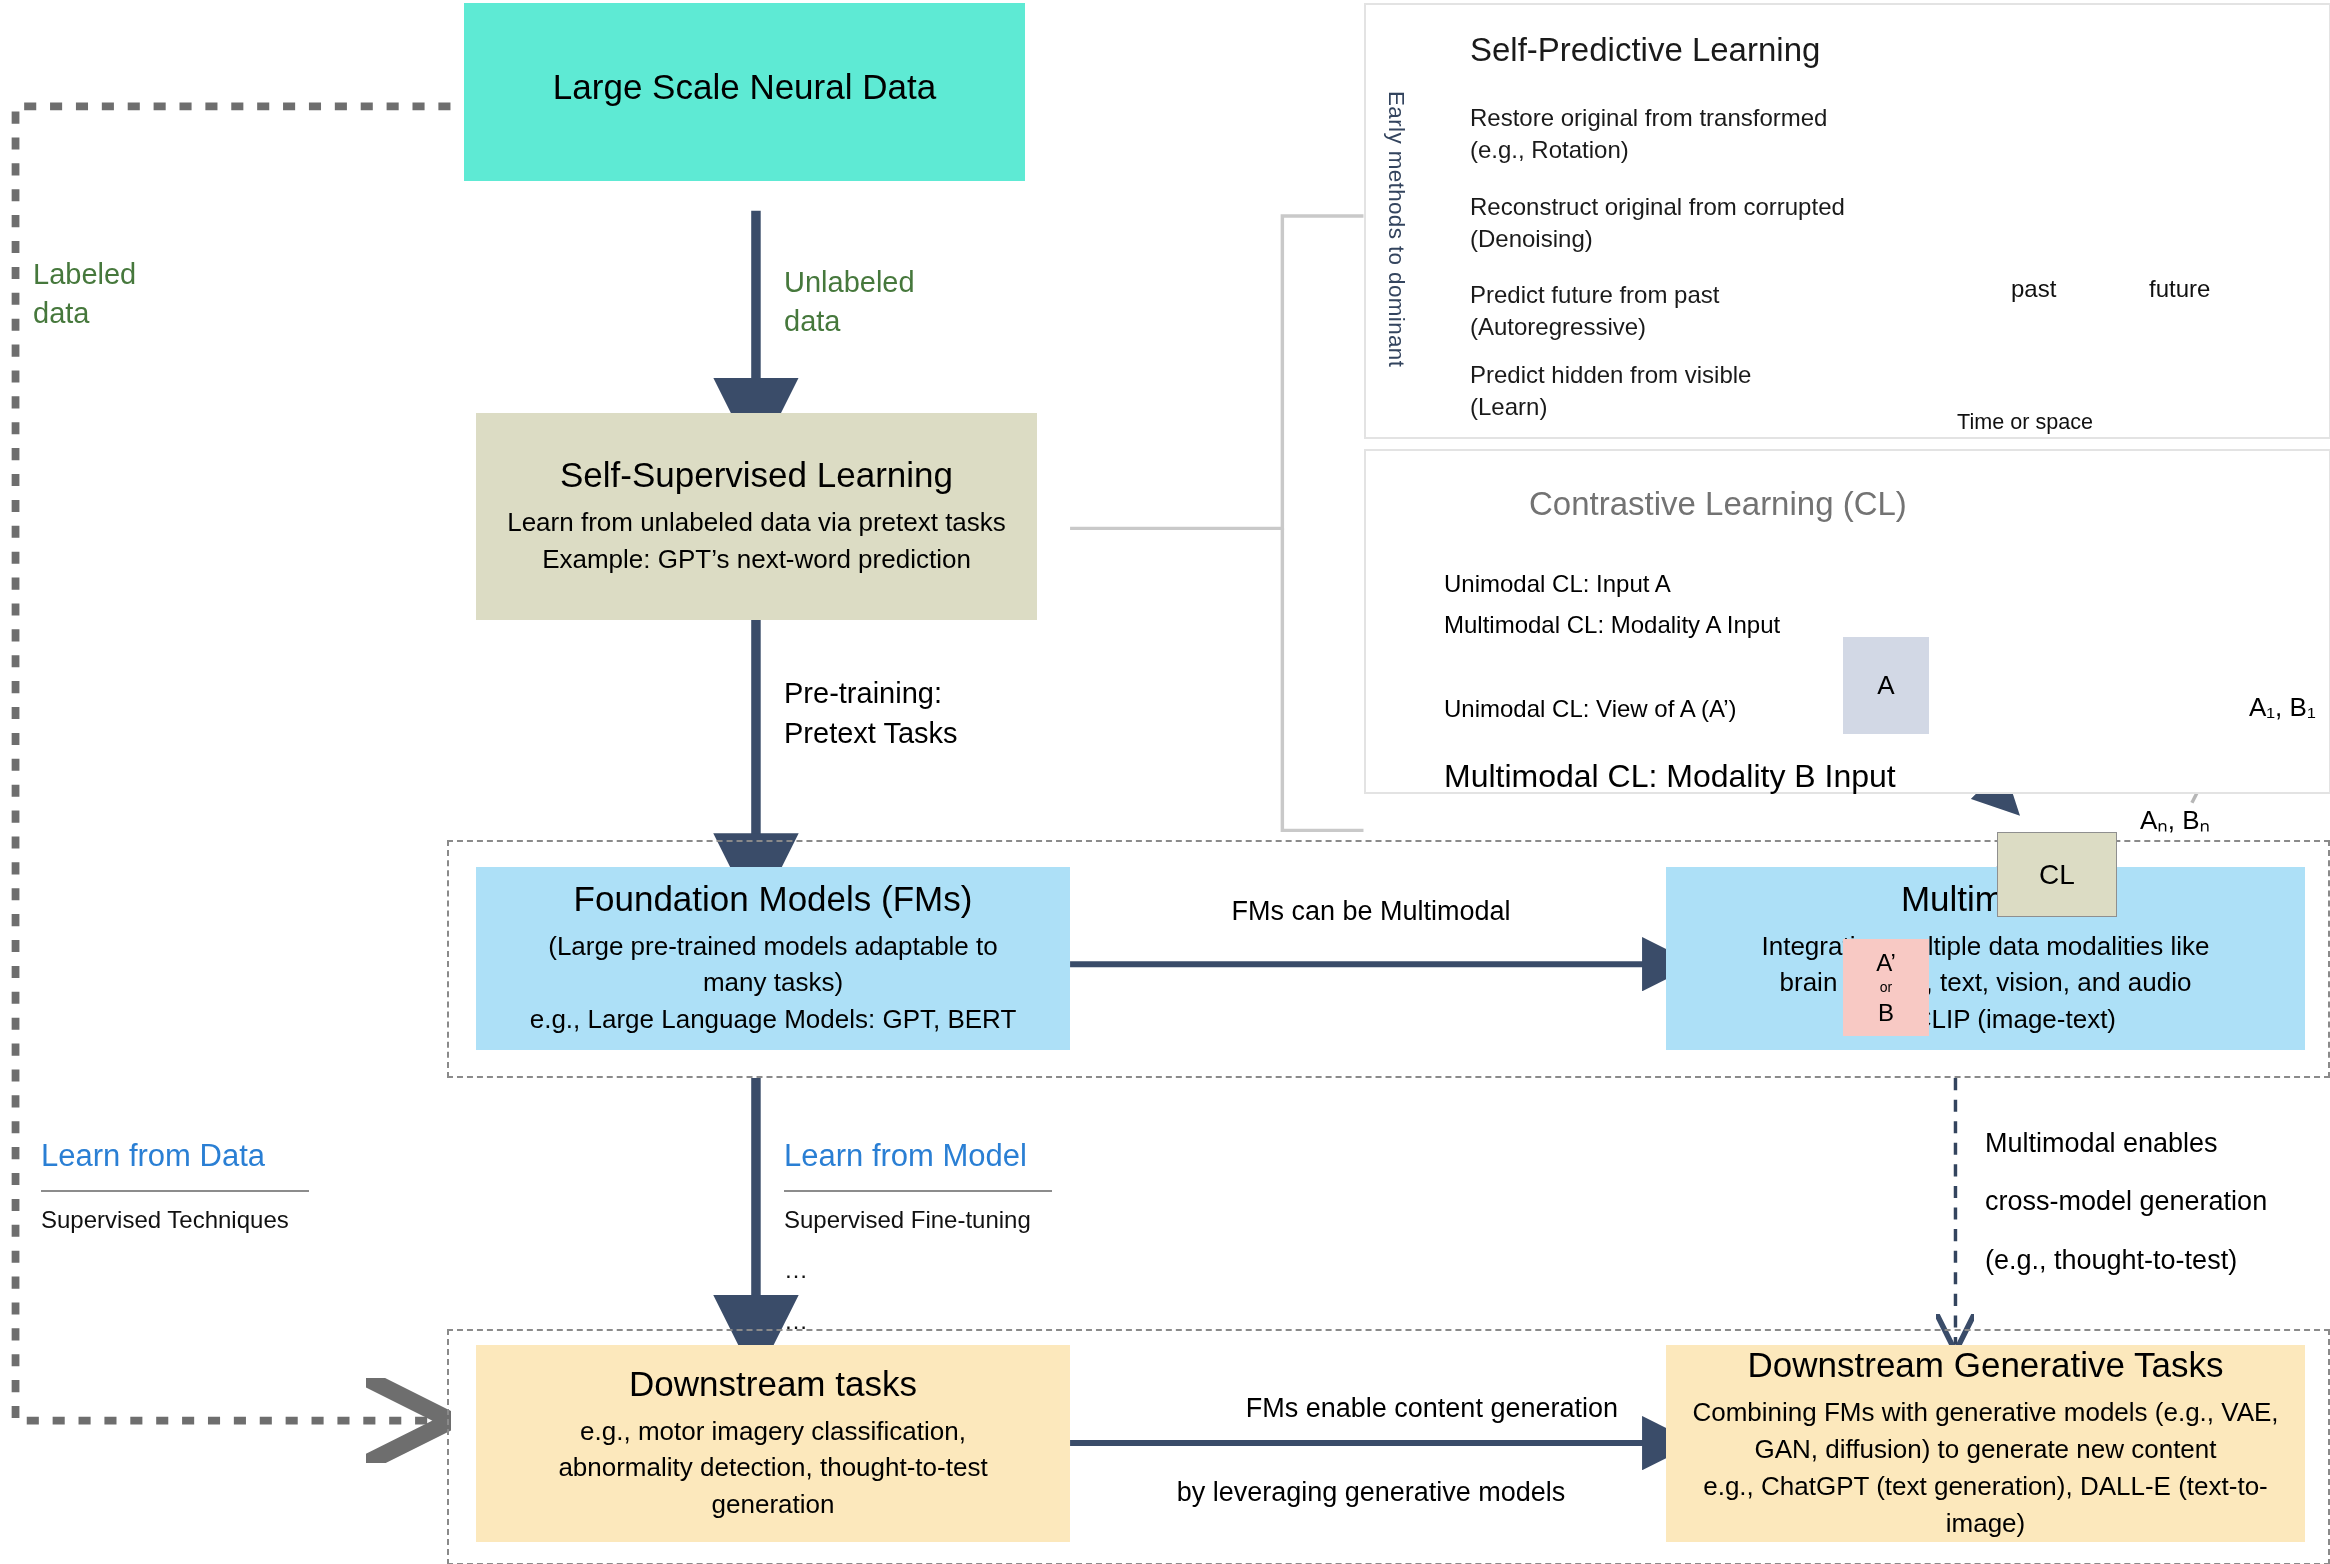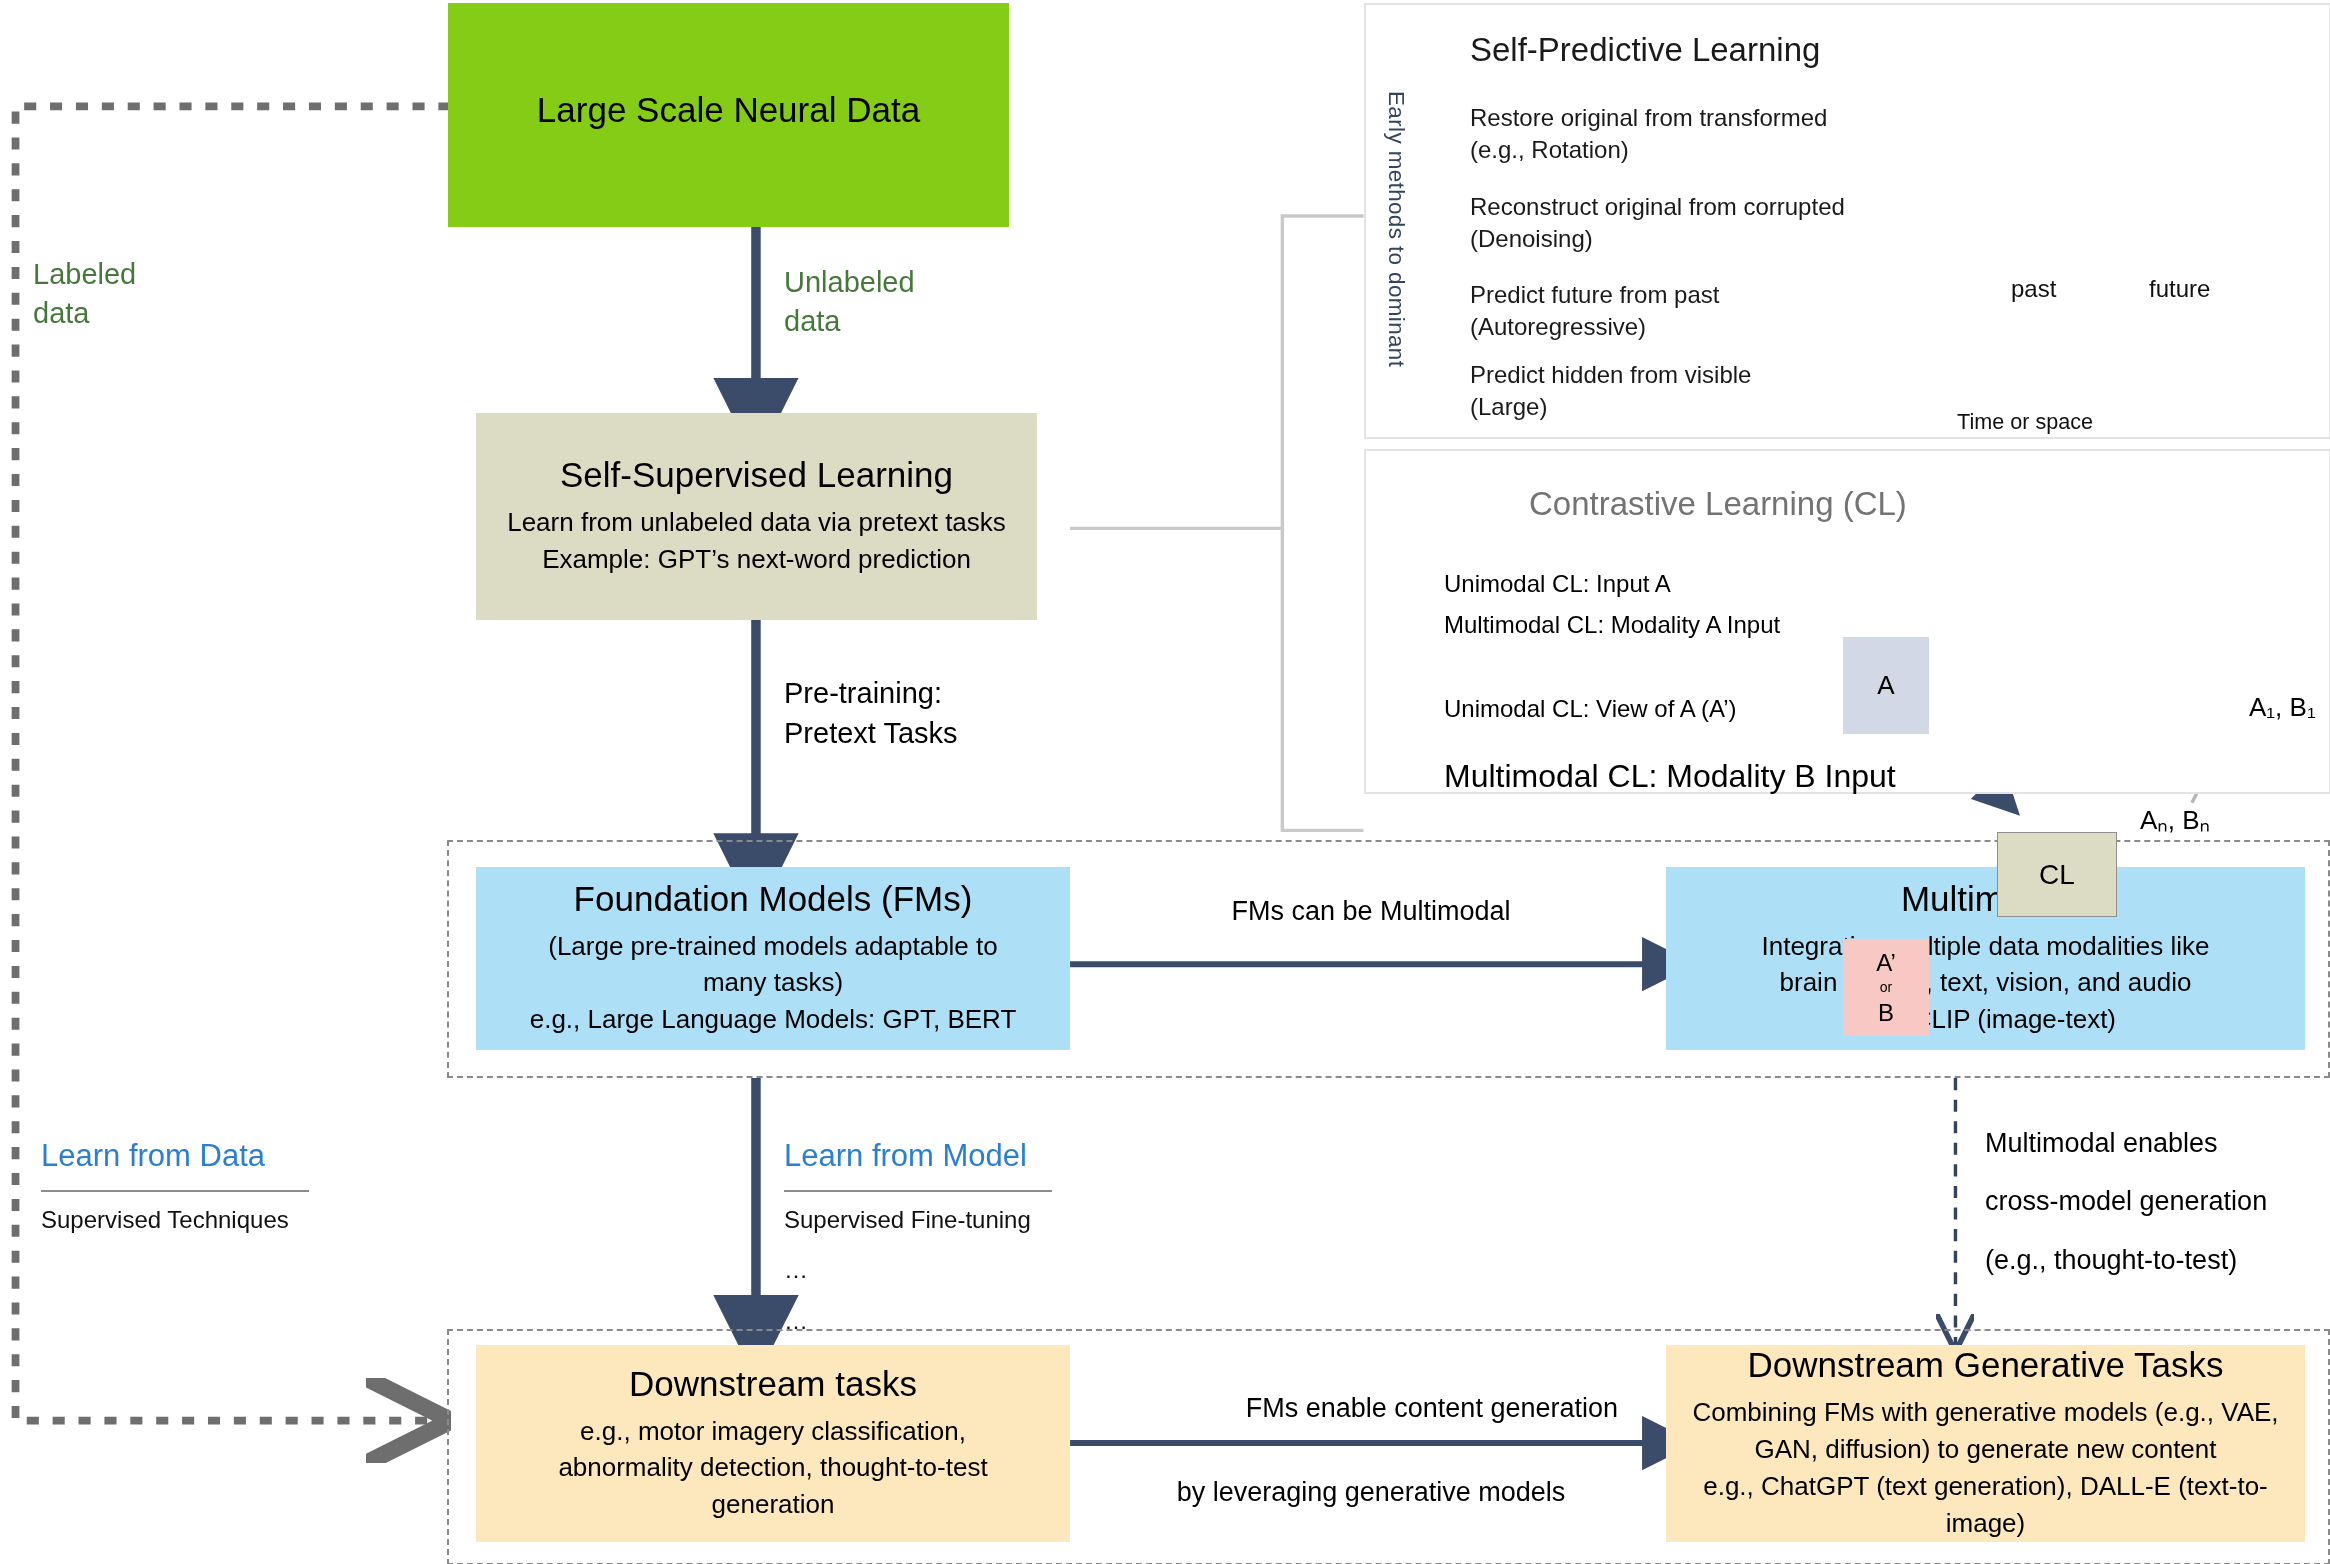--- a/index.html
+++ b/index.html
@@ -137,21 +137,21 @@
       <circle cx="2646" cy="716" r="7" fill="#555"></circle>
       <line x1="2646" y1="726" x2="2646" y2="762" stroke="#555" stroke-width="4" stroke-dasharray="7 6" marker-end="url(#greyArrow)"></line>
       <circle cx="2640" cy="835" r="7" fill="#555"></circle>
       <line x1="2640" y1="828" x2="2640" y2="795" stroke="#555" stroke-width="4" stroke-dasharray="7 6" marker-end="url(#greyArrow)"></line>
     </g>
   </svg>
 
   <div class="dashcontainer" style="left:447px;top:840px;width:1883px;height:238px;"></div>
   <div class="dashcontainer" style="left:447px;top:1329px;width:1883px;height:236px;"></div>
 
-  <div class="box" style="left:448px;top:2.6px;width:561px;height:224px;background:#84cc16;">
+  <div class="box" style="left:464px;top:2.6px;width:561px;height:178px;background:#5eead4;">
     <div class="ttl">Large Scale Neural Data</div>
   </div>
 
   <div class="box" style="left:476px;top:413px;width:561px;height:207px;background:#dcdcc4;">
     <div class="ttl">Self-Supervised Learning</div>
     <div class="sub">Learn from unlabeled data via pretext tasks</div>
     <div class="sub">Example: GPT’s next-word prediction</div>
   </div>
 
   <div class="box" style="left:476px;top:867px;width:594px;height:183px;background:#ade0f7;">
@@ -221,21 +221,21 @@
     <div class="prow" style="position:absolute;left:104px;top:186px;">
       <div>Reconstruct original from corrupted</div>
       <div>(Denoising)</div>
     </div>
     <div class="prow" style="position:absolute;left:104px;top:274px;">
       <div>Predict future from past</div>
       <div>(Autoregressive)</div>
     </div>
     <div class="prow" style="position:absolute;left:104px;top:354px;">
       <div>Predict hidden from visible</div>
-      <div>(Large)</div>
+      <div>(Learn)</div>
     </div>
   </div>
 
   <div class="vertlabel" style="left:1383px;top:91px;height:311px;">Early methods to dominant</div>
 
   <div class="lbl" style="left:2011px;top:272px;font-size:24px;color:#111;">past</div>
   <div class="lbl" style="left:2149px;top:272px;font-size:24px;color:#111;">future</div>
   <div class="lbl" style="left:1957px;top:407px;font-size:21.6px;color:#111;">Time or space</div>
 
   <div class="panel" style="left:1364px;top:449px;width:967px;height:345px;"></div>

